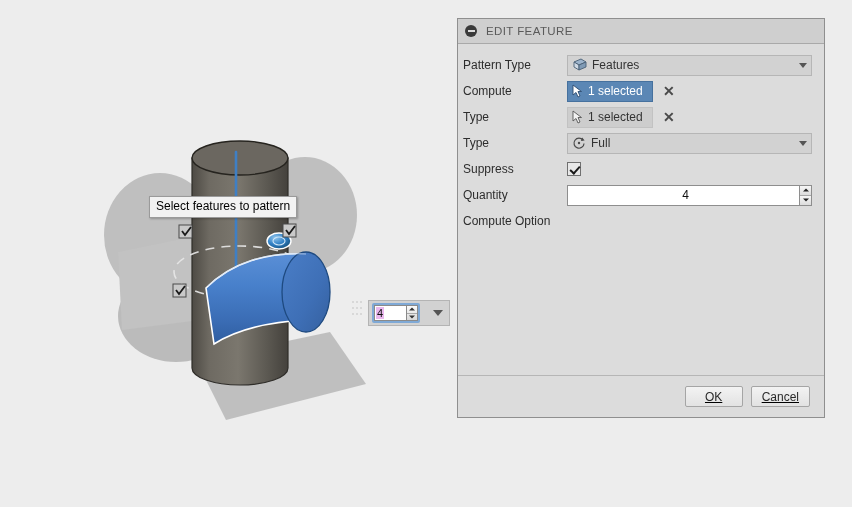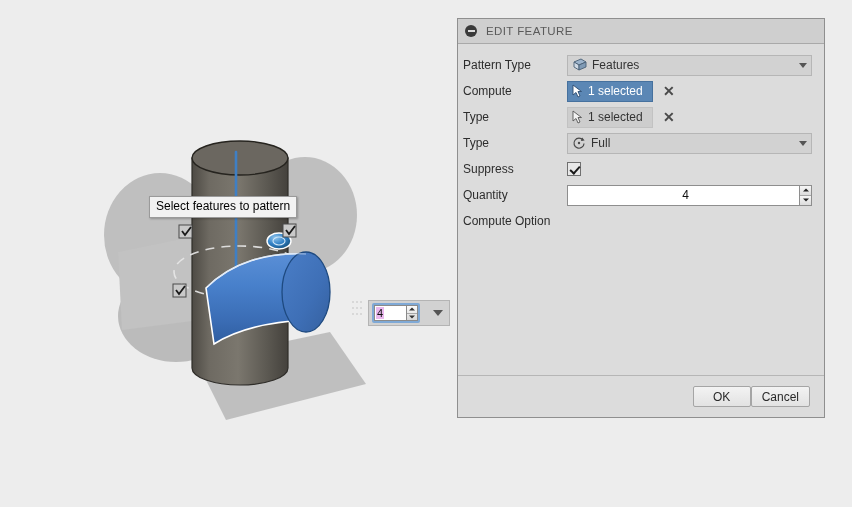--- a/index.html
+++ b/index.html
@@ -299,20 +299,22 @@
 
   
   #dlg-footer {
     flex: none;
     height: 41px;
     border-top: 1px solid #b6b6b6;
     display: flex;
     align-items: center;
     justify-content: flex-end;
     padding-right: 14px;
+    gap: 8px;
+    text-decoration: underline;
   }
   .dlgbtn {
     min-width: 58px;
     height: 21px;
     background: linear-gradient(#f3f3f3, #e2e2e2);
     border: 1px solid #a5a5a5;
     border-radius: 2px;
     font-size: 12px;
     color: #2a2a2a;
     display: flex;

